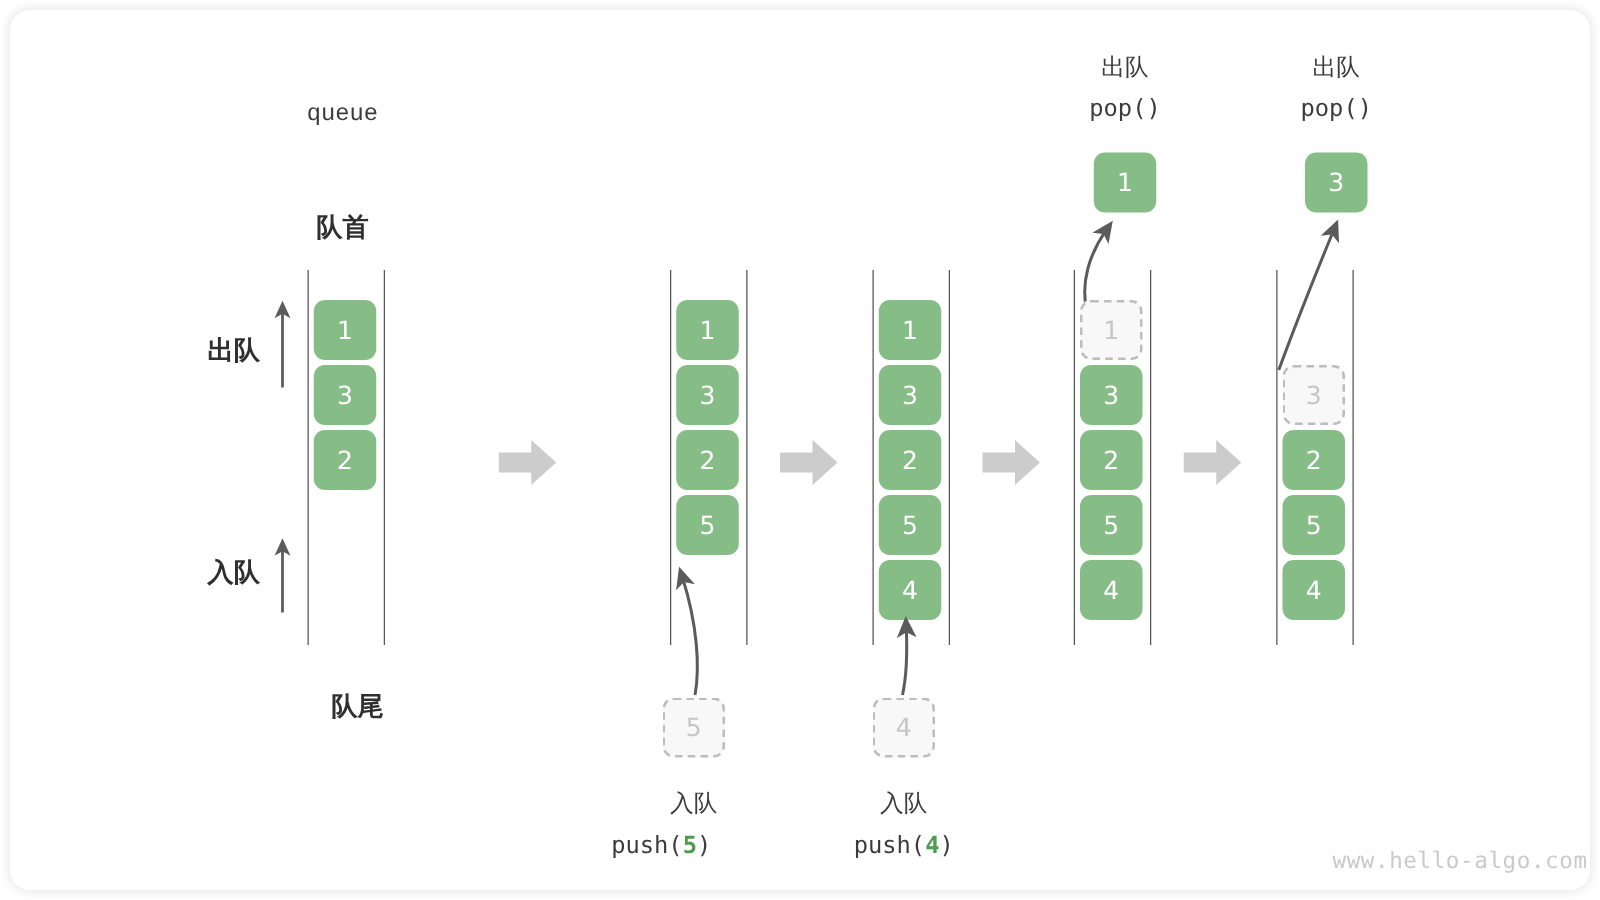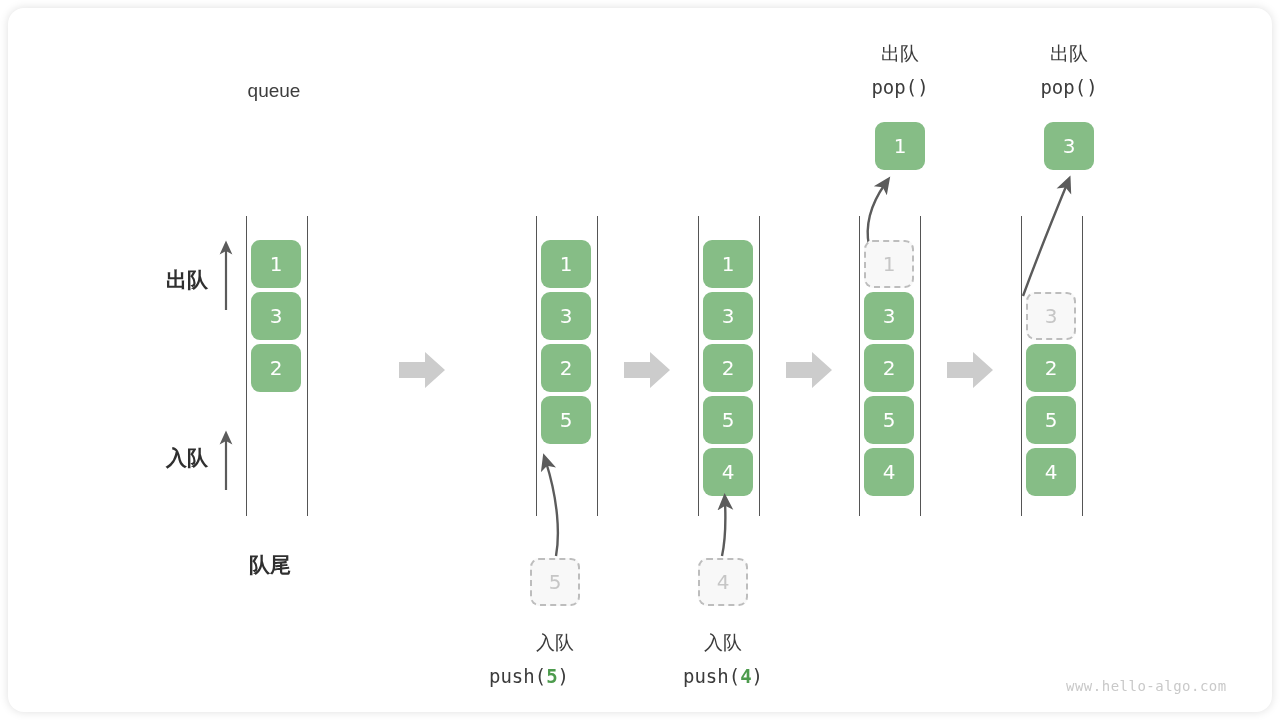--- a/index.html
+++ b/index.html
@@ -28,21 +28,21 @@
 
   
   .title-cn {
     font-weight: bold;
     font-size: 25px;
     color: #4d9b4d;
     text-align: center;
     white-space: nowrap;
   }
   .title-en {
-    font-family: Liberation Sans, sans-serif;
+    font-family: Liberation Mono, monospace;
     font-size: 19px;
     color: #3c3c3c;
     text-align: center;
     white-space: nowrap;
   }
   .op-cn {
     font-size: 19px;
     color: #3c3c3c;
     text-align: center;
     white-space: nowrap;
@@ -64,21 +64,21 @@
   }
   .side-label {
     font-weight: bold;
     font-size: 21px;
     color: #2f2f2f;
     text-align: right;
     white-space: nowrap;
   }
   .watermark {
     font-family: "DejaVu Sans Mono", "Liberation Mono", monospace;
-    font-size: 14px;
+    font-size: 18px;
     color: #c9c9c9;
     white-space: nowrap;
     letter-spacing: 0.5px;
   }
 
   
   .rail {
     position: absolute;
     width: 1px;
     background: #555555;
@@ -110,21 +110,22 @@
 
   svg { overflow: visible; }
 </style>
 </head>
 <body>
 
 <div id="card">
 
   <div class="abs title-en" style="left:191px; top:72px; width:150px;">queue</div>
 
-  <div class="abs end-label" style="left:187px; top:543px; width:150px;">队尾</div>
+  <div class="abs end-label" style="left:191px; top:160px; width:150px;">队首</div>
+  <div class="abs end-label" style="left:203px; top:543px; width:150px;">队尾</div>
 
   <div class="abs side-label" style="left:100px; top:258px; width:100px;">出队</div>
   <svg class="abs" style="left:206px; top:232px;" width="24" height="72">
     <defs>
       <marker id="thinArrow" markerWidth="7" markerHeight="7" refX="3" refY="3.2" orient="auto">
         <path d="M0,0.3 L6.4,3.2 L0,6.1 L1.6,3.2 Z" fill="#5b5b5b"></path>
       </marker>
     </defs>
     <line x1="12" y1="70" x2="12" y2="8" stroke="#5b5b5b" stroke-width="2.2" marker-end="url(#thinArrow)"></line>
   </svg>

